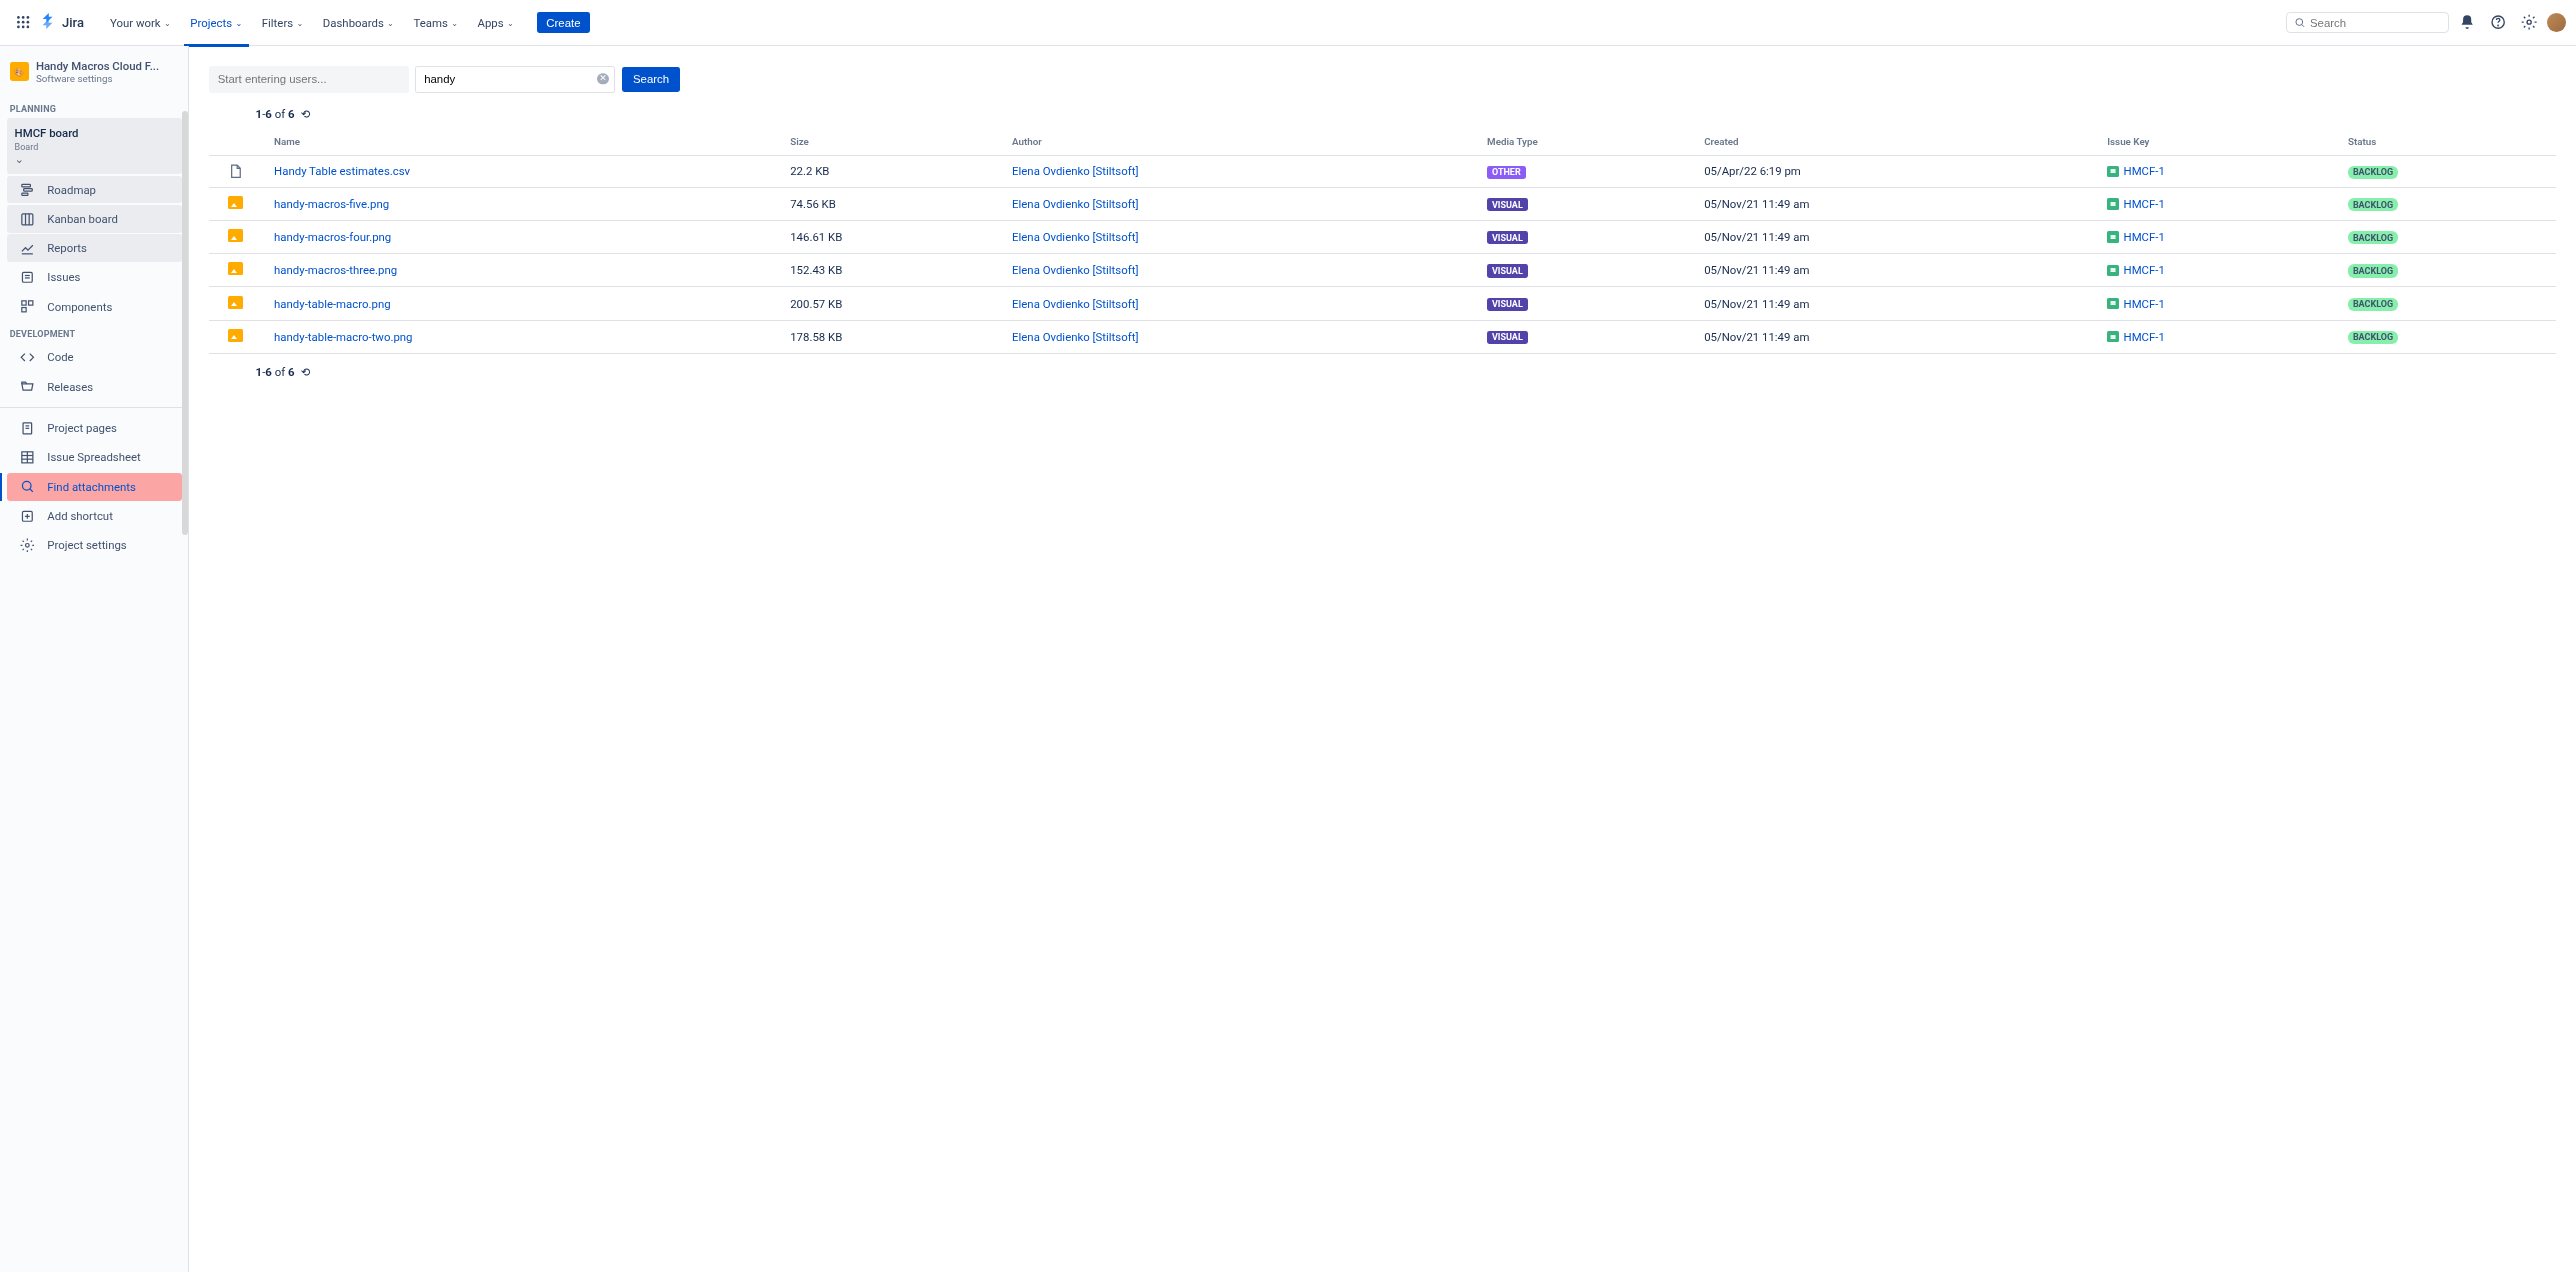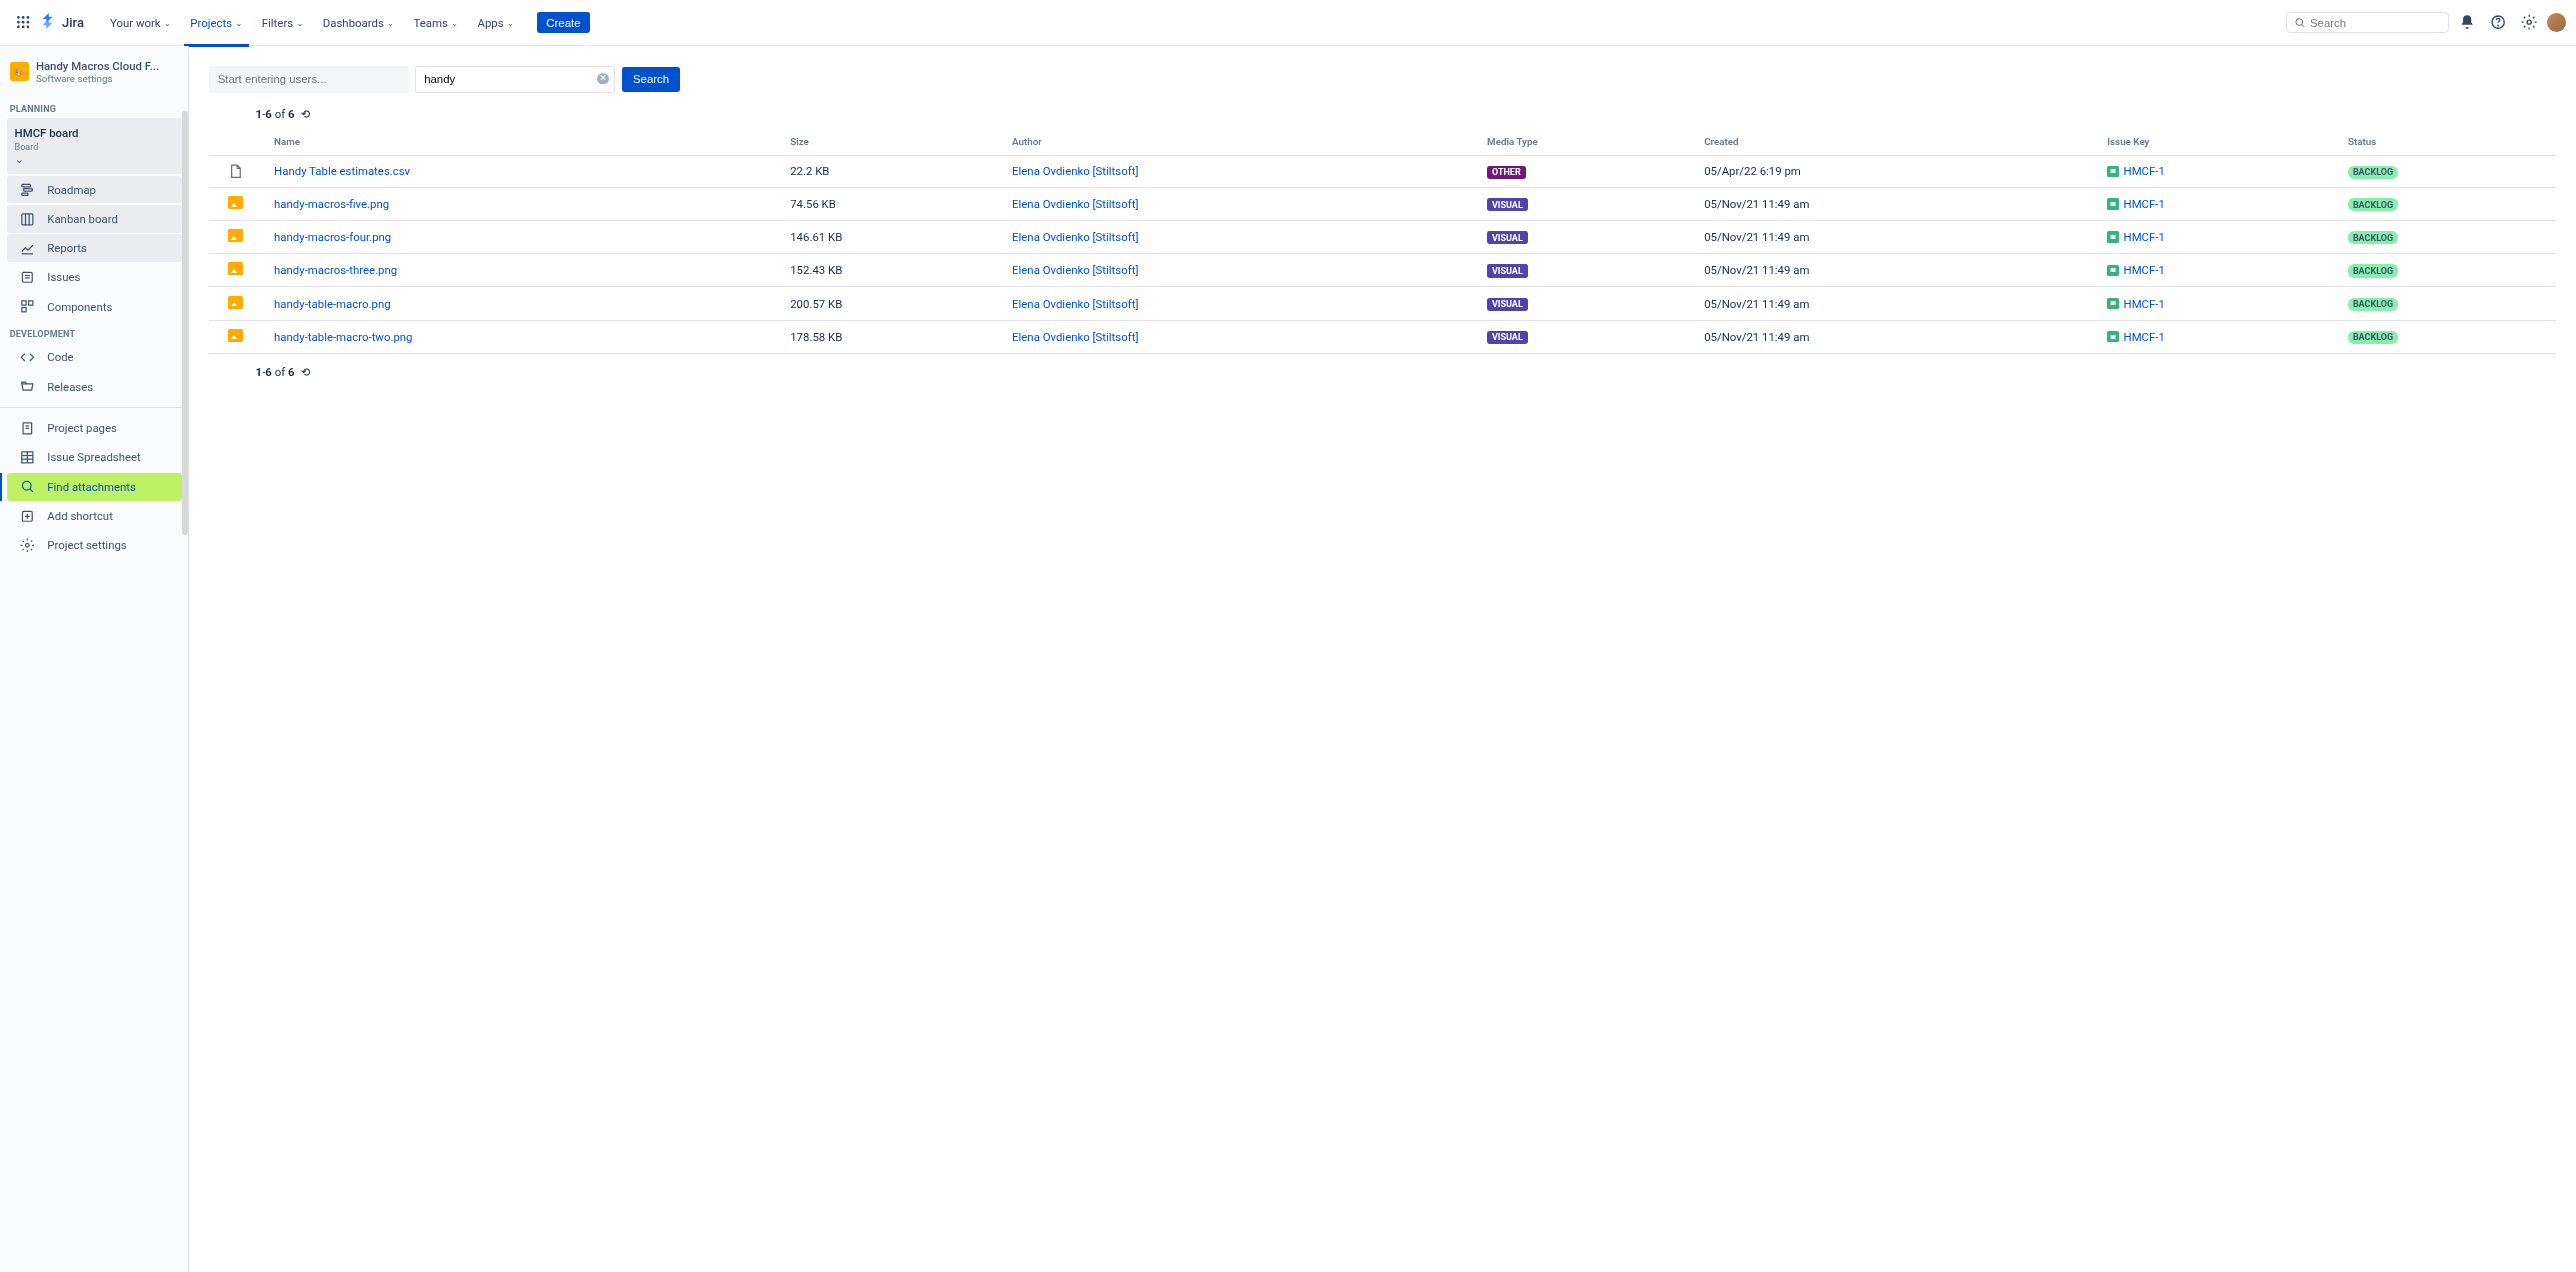--- a/index.html
+++ b/index.html
@@ -69,21 +69,21 @@
   display:flex; justify-content:space-between; align-items:flex-start;flex-direction:column;
 }
 .side-hmcf .title { font-size:11.4px; font-weight:500; color:#172B4D;}
 .side-hmcf .sub { font-size:9px; color:#6B778C; margin-top:1.6px;}
 .side-item {
   display:flex; align-items:center; padding:6.5px 11.4px; margin:1.6px 6.5px;
   border-radius:3.3px; cursor:pointer; color:#42526E;
 }
 .side-item .icon { width:19.6px; display:flex; align-items:center; justify-content:center; margin-right:9.8px;}
 .side-item.selected {
-  background:#bef264; color:#0052CC; position:relative;
+  background:#fca5a5; color:#0052CC; position:relative;
 }
 .side-item.selected::before {
   content:""; position:absolute; left:-6.5px; top:0; bottom:0; width:2.4px; background:#0052CC;
 }
 .side-item.sub-active { background:#EBECF0; }
 .divider { height:0.8px; background:#DFE1E6; margin:6.5px 0;}
 .main { flex:1; padding: 19.6px 0 0 0; overflow:auto;}
 .main-inner { padding: 0 19.6px; }
 .page-header { display:flex; align-items:flex-start; justify-content:space-between; margin-bottom:16.3px;}
 .page-title { font-size:19.6px; font-weight:500; color:#172B4D;}
@@ -124,21 +124,21 @@
 .file-icon-img::after {
   content:""; position:absolute; left:2.4px; bottom:2.4px; width:0; height:0;
   border-left:3.3px solid transparent; border-right:3.3px solid transparent;
   border-bottom:4.9px solid #fff;
 }
 .link { color:#0052CC; cursor:pointer;}
 .badge {
   display:inline-block; padding:1.6px 4.9px; border-radius:2.4px;
   font-size:9px; font-weight:700; color:#fff; background:#5243AA;
 }
-.badge.other { background:#701a75; }
+.badge.other { background:#8b5cf6; }
 .issue-key { display:flex; align-items:center; gap:4.9px;}
 .issue-icon { width:11.4px; height:11.4px; background:#36B37E; border-radius:1.6px; display:flex; align-items:center; justify-content:center;}
 .issue-icon::after { content:""; width:4.9px; height:6.5px; border:1.2px solid #fff; border-top:none; border-right:none; transform:rotate(-45deg) translate(0.8px,-0.8px); display:none;}
 .issue-icon svg { width:8.1px; height:8.1px; color:#fff;}
 .status-badge {
   display:inline-block; background:#86efac; color:#42526E;
   padding:1.6px 4.9px; border-radius:6px; font-size:9px; font-weight:700;
 }
 svg { display:block; }
 </style>

